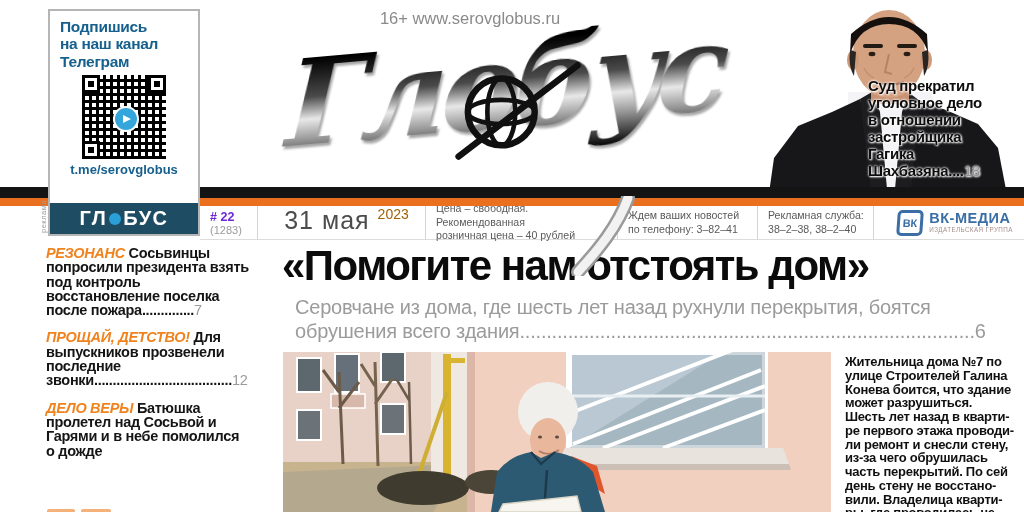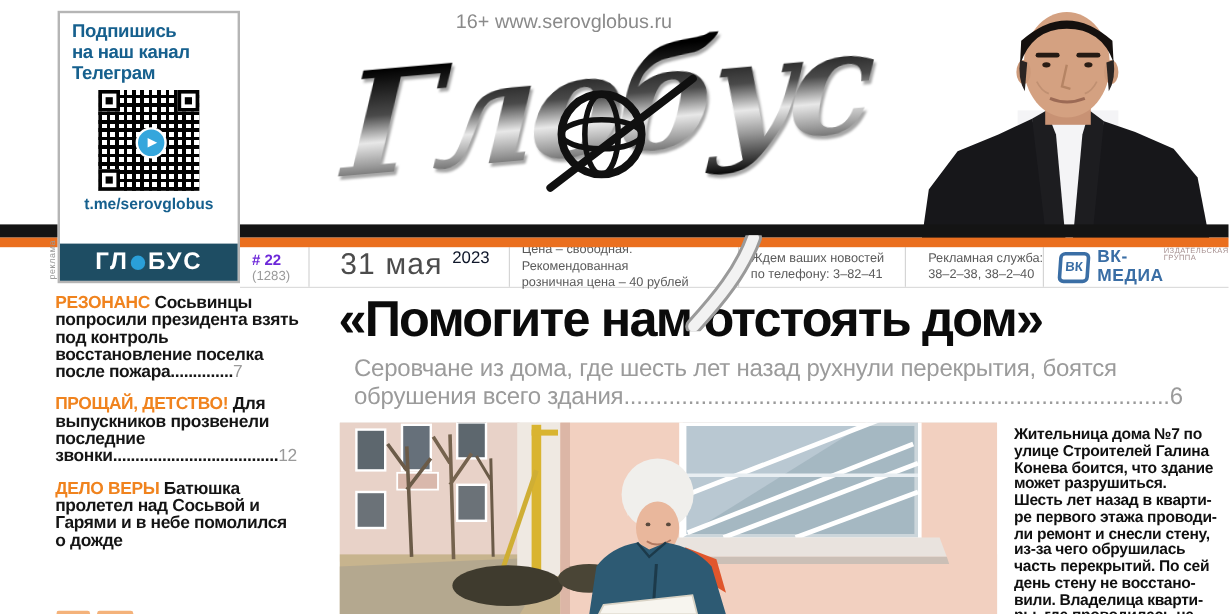--- a/index.html
+++ b/index.html
@@ -58,38 +58,38 @@
   .masthead{position:absolute;left:200px;top:206px;width:824px;height:34px;display:flex;
             background:#fff;z-index:2;border-bottom:1px solid #dcdcdc;box-sizing:border-box;align-items:center;}
   .mh-cell{height:100%;border-right:1px solid #d5d5d5;box-sizing:border-box;display:flex;
            flex-direction:column;justify-content:center;padding-left:10px;}
   .mh-cell:last-child{border-right:none;}
   .mh-issue{width:58px;}
   .mh-issue .no{font-weight:bold;font-size:12.5px;color:#6d28d9;}
   .mh-issue .total{font-size:11px;color:#9b9b9b;}
   .mh-date{width:168px;flex-direction:row;align-items:flex-start;}
   .mh-date .day{font-size:25px;color:#4c4c4c;letter-spacing:1px;}
-  .mh-date .year{font-size:14px;color:#0f172a;margin-left:8px;}
+  .mh-date .year{font-size:14px;color:#a16207;margin-left:8px;}
   .mh-text{font-size:10.6px;color:#5a5a5a;line-height:1.32;}
   .mh-price{width:192px;}
   .mh-news{width:140px;justify-content:center;}
-  .mh-ads{width:116px;align-items:flex-end;}
+  .mh-ads{width:116px;}
   .mh-vk{flex:1;flex-direction:row;align-items:center;gap:6px;padding-left:12px;}
   .vk-badge{width:26px;height:26px;border:3px solid #3a6ea5;border-radius:5px;display:flex;
             align-items:center;justify-content:center;color:#3a6ea5;font-weight:bold;font-size:11px;
             background:#fff;transform:skewX(-4deg);flex:0 0 auto;box-sizing:border-box;}
-  .vk-names{display:flex;flex-direction:row;line-height:1.1;}
+  .vk-names{display:flex;flex-direction:column;line-height:1.1;}
   .vk-name{font-weight:bold;font-size:14.5px;color:#3a6ea5;letter-spacing:.5px;}
   .vk-sub{font-size:6.3px;color:#a58f8f;letter-spacing:.4px;}
 
   
   .toc{position:absolute;left:46px;top:246px;width:205px;z-index:1;font-weight:bold;
        font-size:14.5px;line-height:1.0;letter-spacing:-0.3px;color:#151515;}
   .toc-item{margin-bottom:13px;line-height:14.3px;}
-  .toc-cat{color:#f0831e;}
+  .toc-cat{color:#f0831e;font-style:italic;}
   .toc-page{color:#9a9a9a;font-weight:normal;}
   .toc-cut{position:absolute;left:47px;top:507px;width:72px;height:6px;overflow:hidden;
            color:#f0a050;font-weight:bold;font-size:13px;z-index:1;}
   .toc-cut i{display:inline-block;width:28px;height:10px;background:#f4b27a;border-radius:2px;margin-right:6px;}
 
   
   .headline{position:absolute;left:282px;top:242px;width:736px;font-weight:bold;font-size:42px;
             letter-spacing:-1.5px;color:#0b0b0b;z-index:1;}
   .subhead{position:absolute;left:295px;top:295px;width:700px;font-size:20px;color:#9b9b9b;
            line-height:1.22;z-index:1;letter-spacing:-0.2px;}
@@ -124,20 +124,28 @@
       <rect x="129" y="44" width="20" height="4" rx="2" fill="#241a14"></rect>
       <ellipse cx="104" cy="54" rx="3.4" ry="2.2" fill="#2a1d15"></ellipse>
       <ellipse cx="139" cy="54" rx="3.4" ry="2.2" fill="#2a1d15"></ellipse>
       <path d="M121,54 L117,72 L124,74" stroke="#b58464" stroke-width="2" fill="none"></path>
       <path d="M107,82 Q121,88 136,82" stroke="#9c6a55" stroke-width="2.4" fill="none"></path>
       <path d="M96,68 Q100,76 106,78" stroke="#c09072" stroke-width="1.4" fill="none"></path>
       <path d="M146,68 Q142,76 136,78" stroke="#c09072" stroke-width="1.4" fill="none"></path>
     </svg>
   </div>
 
+  <div class="teaser">
+    <span class="pre">Суд прекратил
+уголовное дело
+в отношении
+застройщика
+Гагика
+Шахбазяна</span><span>....</span><span class="pg">18</span>
+  </div>
 
   <div class="stripe-black"></div>
   <div class="stripe-orange"></div>
 
   <div class="age-url">16+ www.serovglobus.ru</div>
   <div class="logo">
     <div class="logo-text">Глобус</div>
     <svg class="logo-globe" width="130" height="106" viewBox="0 0 140 110">
       <circle cx="52" cy="56" r="36" stroke="#101010" stroke-width="7" fill="none"></circle>
       <ellipse cx="52" cy="56" rx="15" ry="36" stroke="#101010" stroke-width="5" fill="none"></ellipse>

